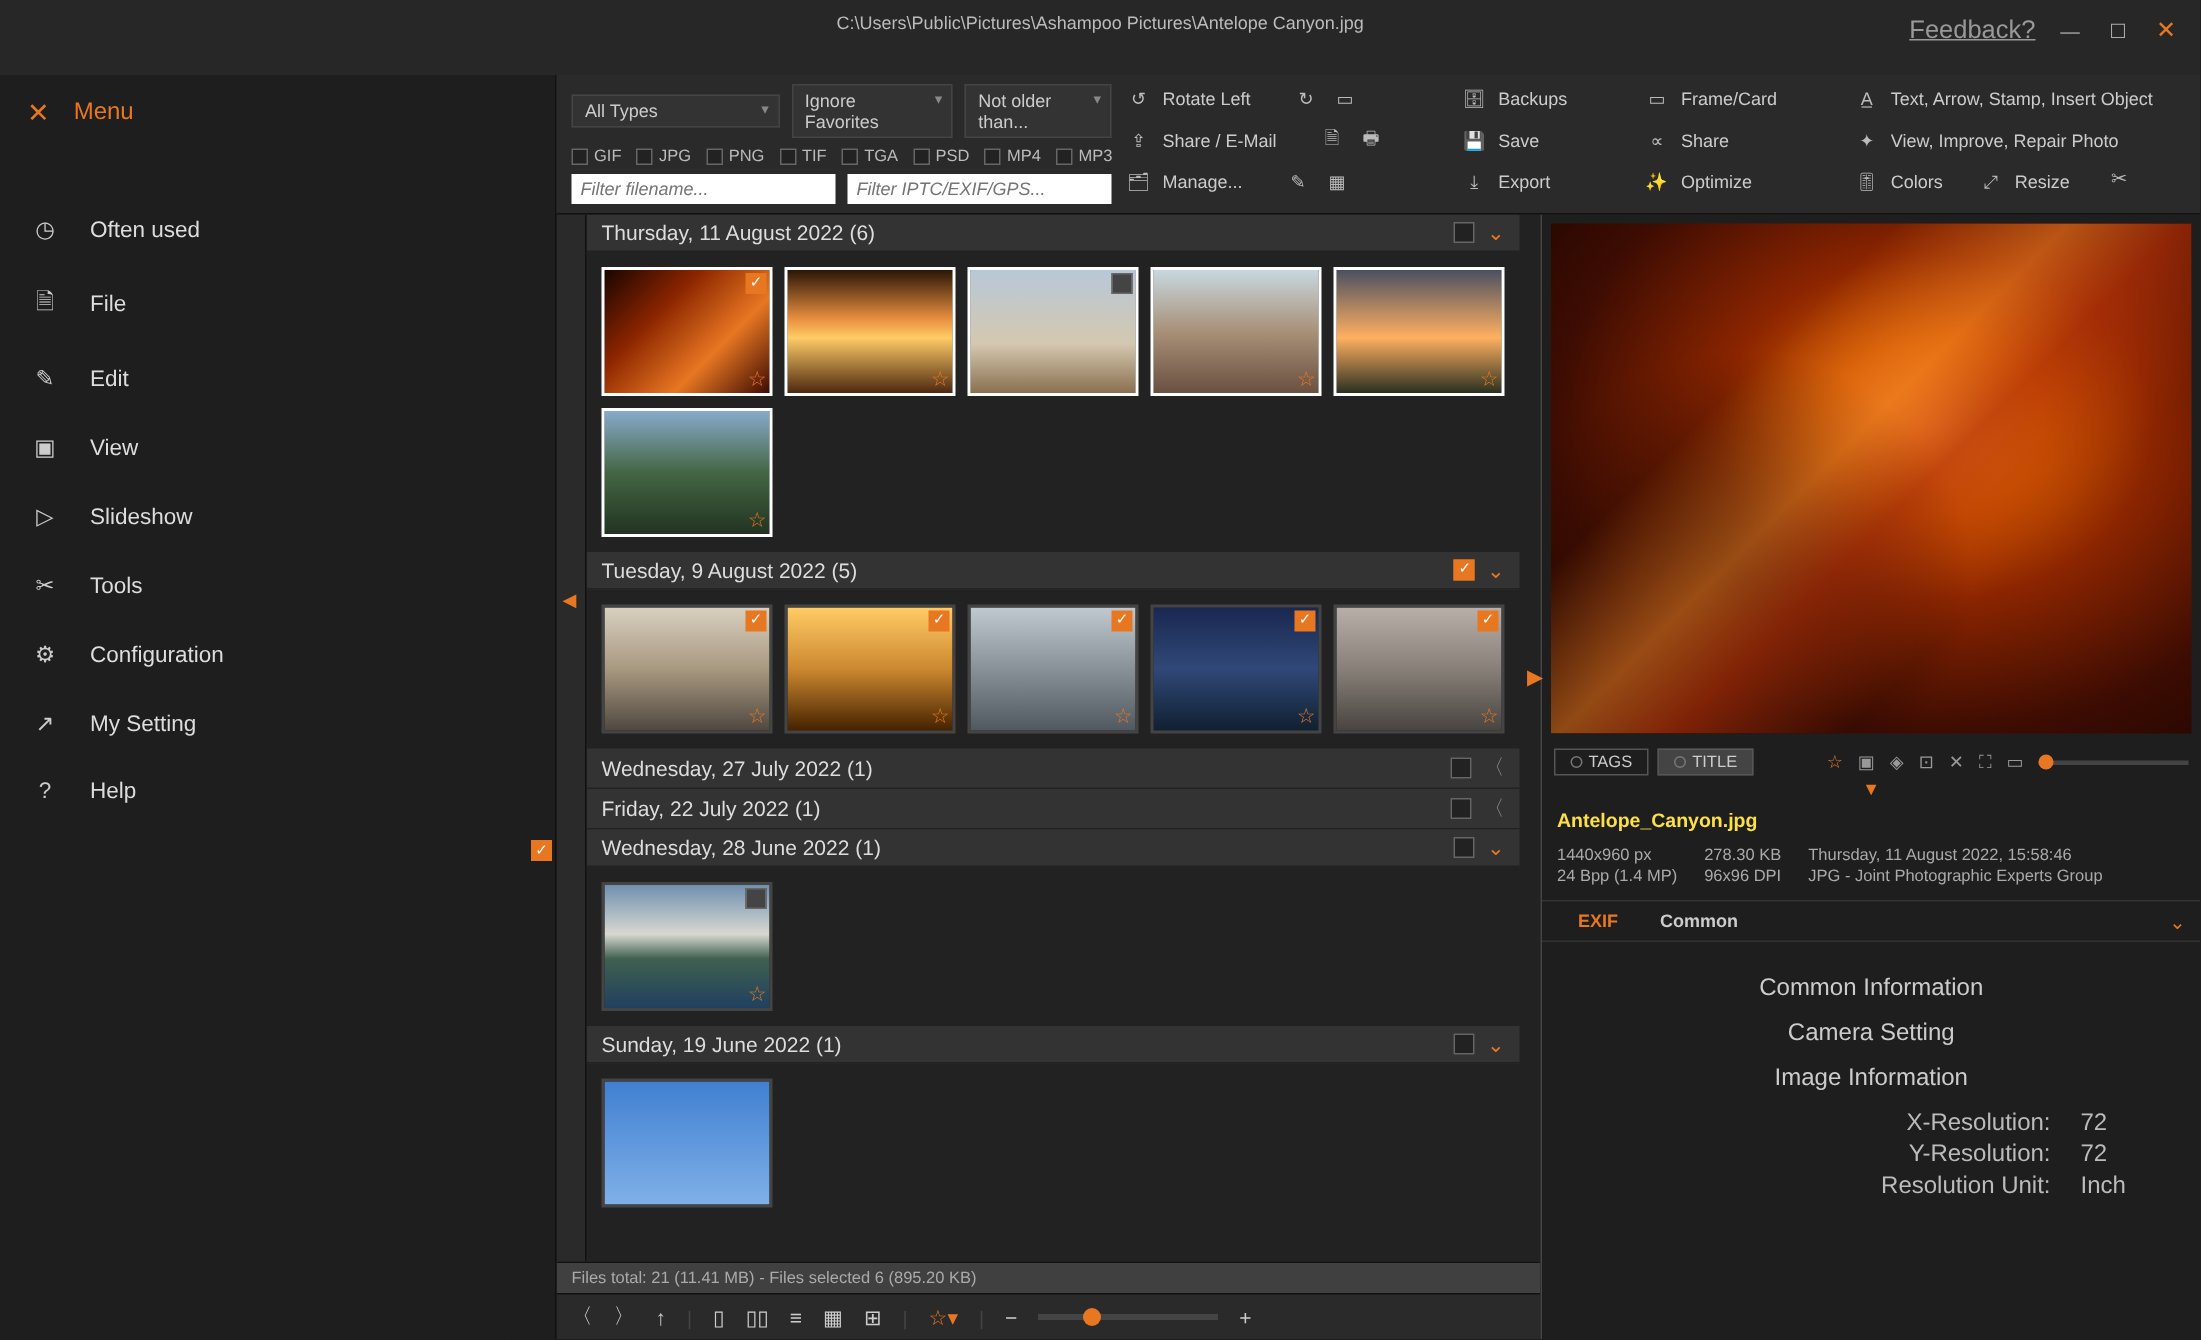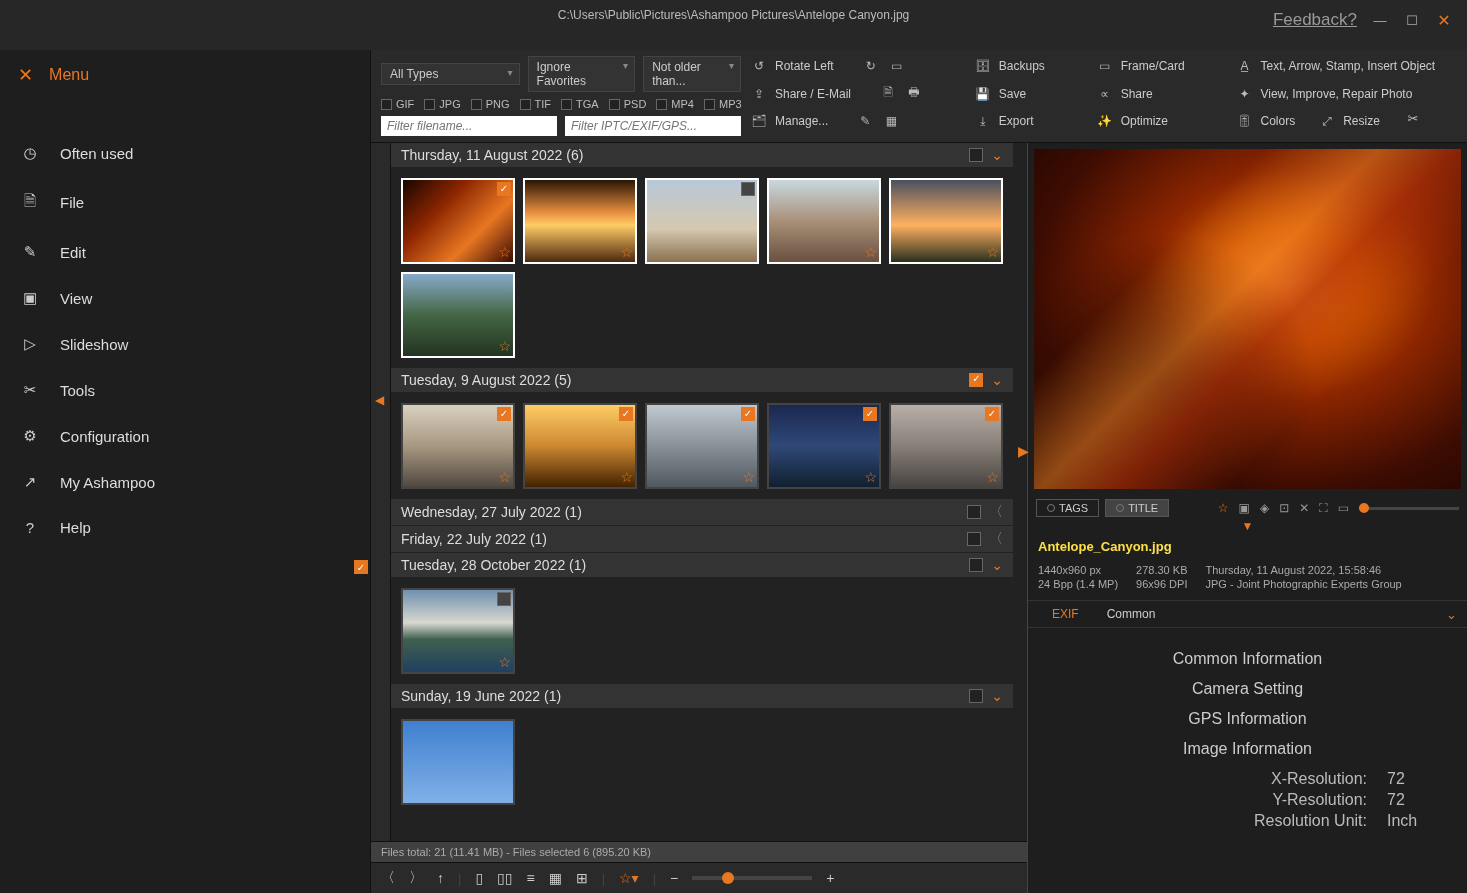--- a/index.html
+++ b/index.html
@@ -71,21 +71,21 @@
 .pill-dot { width: 8px; height: 8px; border: 1px solid #777; border-radius: 50%; }
 .tabs-icons { margin-left: auto; display: flex; gap: 10px; align-items: center; }
 .tabs-icons span { color: #999; font-size: 12px; cursor: pointer; }
 .tabs-icons .star-i { color: #e87722; }
 .zoom-slider { width: 100px; height: 3px; background: #444; position: relative; }
 .zoom-slider .zk { position: absolute; left: 0; top: -4px; width: 10px; height: 10px; background: #e87722; border-radius: 50%; }
 .orange-down { text-align: center; color: #e87722; font-size: 12px; margin-top: -2px; }
 .file-title { padding: 6px 10px; color: #fde047; font-size: 13px; font-weight: bold; }
 .file-meta { padding: 4px 10px 10px; display: grid; grid-template-columns: auto auto 1fr; gap: 2px 18px; font-size: 11px; color: #aaa; }
 .meta-tabs { display: flex; align-items: center; border-top: 1px solid #333; border-bottom: 1px solid #333; padding: 0 10px; }
-.meta-tab { padding: 6px 14px; font-size: 12px; color: #ccc; cursor: pointer; }
+.meta-tab { padding: 6px 14px; font-size: 12px; color: #ccc; cursor: pointer; font-weight: bold; }
 .meta-tab.active { color: #e87722; }
 .meta-chevron { margin-left: auto; color: #e87722; }
 .exif-body { padding: 10px 20px; font-size: 16px; color: #bbb; overflow-y: auto; flex: 1; }
 .exif-section { text-align: center; margin: 12px 0; color: #ccc; }
 .exif-row { display: flex; justify-content: flex-end; gap: 20px; margin: 3px 0; }
 .exif-row .k { text-align: right; width: 180px; }
 .exif-row .v { width: 60px; text-align: left; }
 .browser-wrap { flex:1; display:flex; overflow:hidden; }
 
 .g-canyon { background: linear-gradient(135deg,#1a0500,#8b2500,#e87722,#3d0c02); }
@@ -147,21 +147,21 @@
         <div class="menu-item">
           <span class="mi-icon">✂</span>
           <span>Tools</span>
         </div>
         <div class="menu-item">
           <span class="mi-icon">⚙</span>
           <span>Configuration</span>
         </div>
         <div class="menu-item">
           <span class="mi-icon">↗</span>
-          <span>My Ashampoo</span>
+          <span>My Setting</span>
         </div>
         <div class="menu-item">
           <span class="mi-icon">?</span>
           <span>Help</span>
         </div>
       </div>
     <div class="sidebar-tick">✓</div>
   </div>
 
   <div class="main">
@@ -326,21 +326,21 @@
                 </span>
               </div>
               <div class="group-header">
                 <span>Friday, 22 July 2022 (1)</span>
                 <span class="gh-right">
                   <span class="gh-check "></span>
                   <span class="gh-chevron collapsed">〈</span>
                 </span>
               </div>
               <div class="group-header">
-                <span>Tuesday, 28 October 2022 (1)</span>
+                <span>Wednesday, 28 June 2022 (1)</span>
                 <span class="gh-right">
                   <span class="gh-check "></span>
                   <span class="gh-chevron">⌄</span>
                 </span>
               </div>
               <div class="thumbs">
                 <div class="thumb g-mountain">
                   <span class="check off"></span>
                   <span class="star">☆</span>
                 </div>
@@ -417,21 +417,20 @@
           <span>JPG - Joint Photographic Experts Group</span>
         </div>
         <div class="meta-tabs">
           <div class="meta-tab active">EXIF</div>
           <div class="meta-tab">Common</div>
           <span class="meta-chevron">⌄</span>
         </div>
         <div class="exif-body">
           <div class="exif-section">Common Information</div>
           <div class="exif-section">Camera Setting</div>
-          <div class="exif-section">GPS Information</div>
           <div class="exif-section">Image Information</div>
           <div id="exif-rows">
               <div class="exif-row">
                 <span class="k">X-Resolution:</span>
                 <span class="v">72</span>
               </div>
               <div class="exif-row">
                 <span class="k">Y-Resolution:</span>
                 <span class="v">72</span>
               </div>

